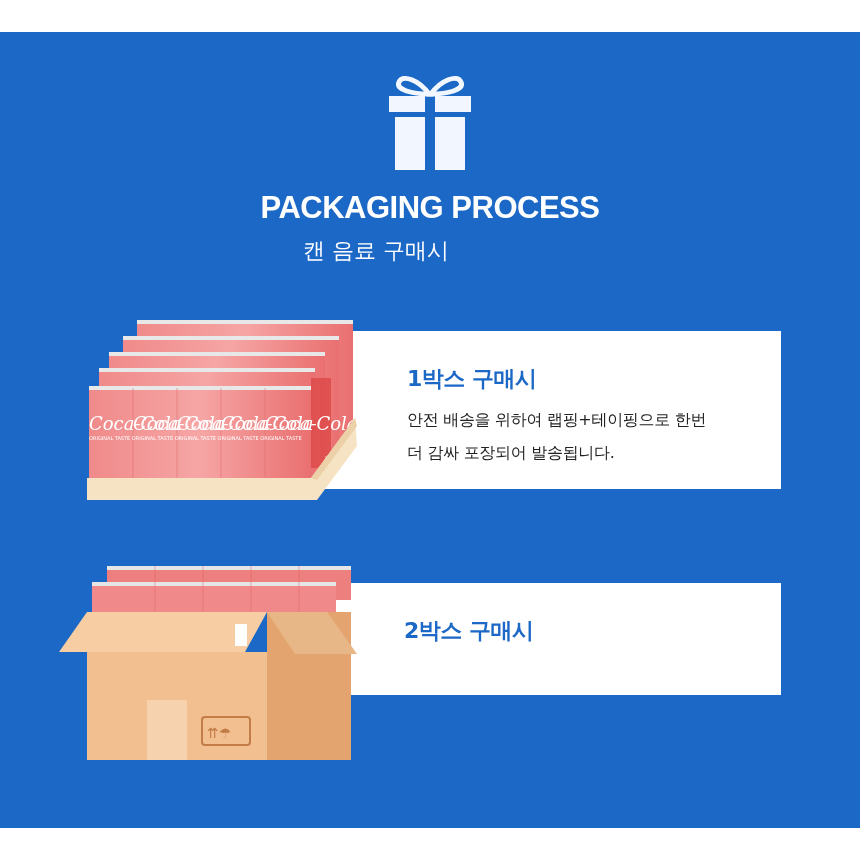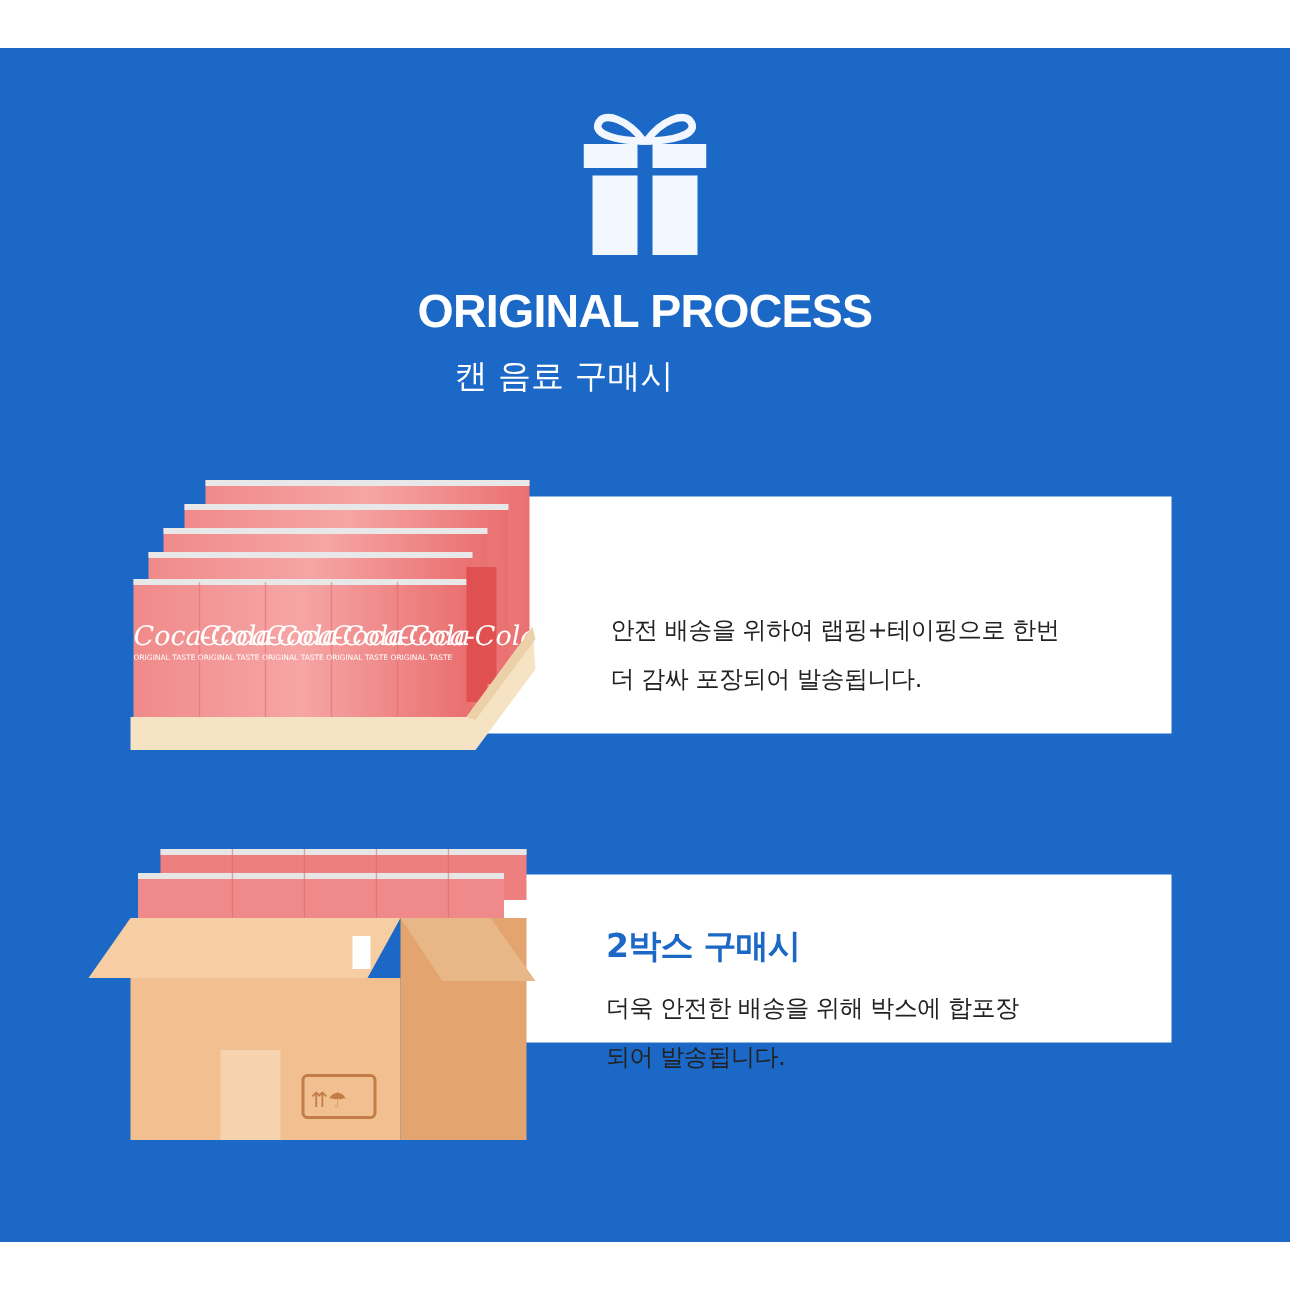--- a/index.html
+++ b/index.html
@@ -50,24 +50,25 @@
   <g fill="none" stroke="#f2f7ff" stroke-width="5">
     <path d="M40 22 C30 8, 14 2, 10 10 C6 18, 24 22, 40 22 Z"></path>
     <path d="M42 22 C52 8, 68 2, 72 10 C76 18, 58 22, 42 22 Z"></path>
   </g>
   <rect x="0" y="24" width="36" height="16" fill="#f2f7ff"></rect>
   <rect x="46" y="24" width="36" height="16" fill="#f2f7ff"></rect>
   <rect x="6" y="45" width="30" height="53" fill="#f2f7ff"></rect>
   <rect x="46" y="45" width="30" height="53" fill="#f2f7ff"></rect>
 </svg>
 
-<div class="main-title">ORIGINAL PROCESS</div>
+<div class="main-title">PACKAGING PROCESS</div>
 <div class="sub-title">캔 음료 구매시</div>
 
 <div class="card card1">
+  <div class="card-title">1박스 구매시</div>
   <div class="card-desc">안전 배송을 위하여 랩핑+테이핑으로 한번
 더 감싸 포장되어 발송됩니다.</div>
 </div>
 
 <svg class="illus illus1" viewBox="0 0 280 182">
   <defs>
     <linearGradient id="canG" x1="0" x2="1" y1="0" y2="0">
       <stop offset="0" stop-color="#f08a8a"></stop>
       <stop offset="0.5" stop-color="#f6a5a5"></stop>
       <stop offset="1" stop-color="#ea7070"></stop>
@@ -103,22 +104,20 @@
   <g fill="#ffffff" font-family="DejaVu Sans, sans-serif" font-size="5">
     <text x="4" y="122">ORIGINAL TASTE ORIGINAL TASTE ORIGINAL TASTE ORIGINAL TASTE ORIGINAL TASTE</text>
   </g>
 
   <path d="M2 160 L226 160 L270 100 L272 128 L232 182 L2 182 Z" fill="#f6e3c4"></path>
   <path d="M226 160 L270 100 L272 108 L232 162 Z" fill="#ecd1a8"></path>
 </svg>
 
 <div class="card card2">
   <div class="card-title">2박스 구매시</div>
-  <div class="card-desc">더욱 안전한 배송을 위해 박스에 합포장
-되어 발송됩니다.</div>
 </div>
 
 <svg class="illus illus2" viewBox="0 0 300 198">
 
   <rect x="50" y="4" width="244" height="34" fill="#ee7f7f"></rect>
   <rect x="50" y="4" width="244" height="4" fill="#e6e6e6"></rect>
   <rect x="35" y="20" width="244" height="30" fill="#f08a8a"></rect>
   <rect x="35" y="20" width="244" height="4" fill="#e6e6e6"></rect>
   <g stroke="#d86464" stroke-width="1" opacity="0.5">
     <line x1="98" y1="4" x2="98" y2="50"></line>

